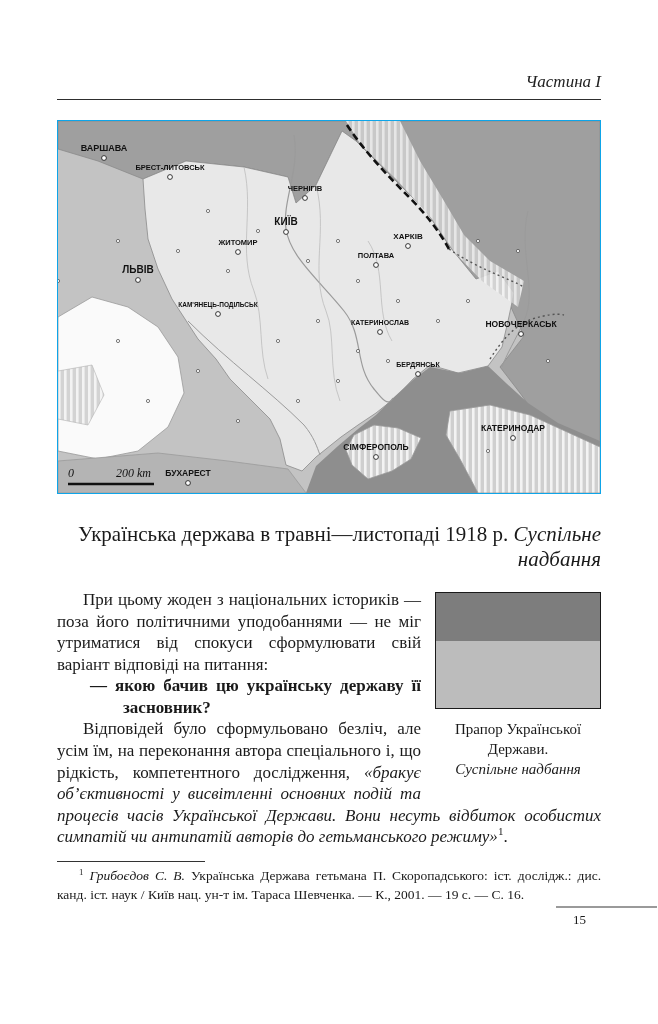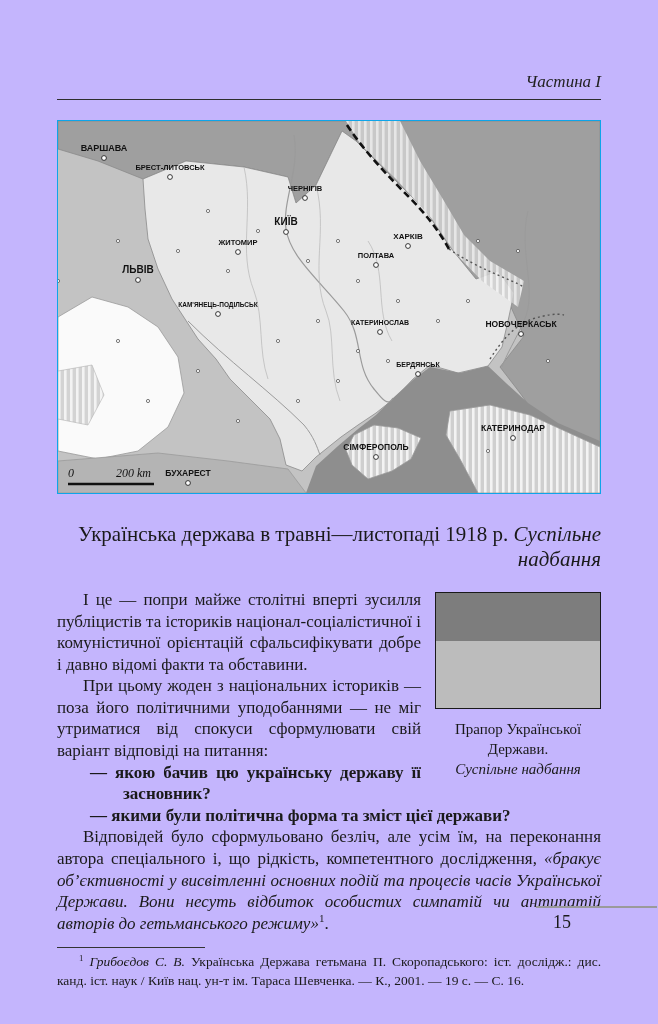--- a/index.html
+++ b/index.html
@@ -1,18 +1,18 @@
 <!DOCTYPE html>
 <html lang="uk"><head>
 <meta charset="utf-8">
 <style>
   * { margin:0; padding:0; box-sizing:border-box; }
   html,body { background:#e9e9e9; }
   .page {
-    width:658px; height:1024px; margin:0 auto; background:#c4b5fd;
+    width:658px; height:1024px; margin:0 auto; background:#ffffff;
     position:relative; overflow:hidden; color:#1a1a1a;
     font-family:"Liberation Serif","DejaVu Serif",serif;
   }
   .content { margin:0 57px; }
 
   
   .running-head {
     padding-top:72px; padding-bottom:7px;
     border-bottom:1.5px solid #2e2e2e;
     text-align:right; font-style:italic; font-size:17px; color:#222;
@@ -40,23 +40,23 @@
 
   
   .footnote-block { margin-top:13px;font-family:Liberation Serif, serif; }
   .footnote-rule { width:148px; border-top:1.3px solid #333; margin-bottom:5px; }
   .footnote { font-size:13.5px; line-height:1.38; text-align:justify; text-indent:22px; }
   .footnote .au { font-style:italic; }
   sup { font-size:0.65em; vertical-align:super; line-height:0; }
 
   
   .page-footer {
-    position:absolute; top:906px; left:536px; right:1px;
+    position:absolute; top:906px; left:556px; right:1px;
     border-top:2.5px solid #9a9a9a; padding-top:4px;
-    font-size:18px; text-align:left;
+    font-size:13px; text-align:left;
   }
   .page-footer span { padding-left:17px; }
 
   
   .city-lbl { font-family:"Liberation Sans","DejaVu Sans",sans-serif; font-weight:bold; fill:#111; }
 </style>
 </head>
 <body>
 
 <div class="page">
@@ -183,24 +183,22 @@
           <div class="flag-top" id="flag-top" style="background: rgb(125, 125, 125);"></div>
           <div class="flag-bottom" id="flag-bottom" style="background: rgb(188, 188, 188);"></div>
         </div>
         <figcaption class="flag-caption">
           <span>Прапор Української</span><br>
           <span>Держави.</span><br>
           <span class="pd">Суспільне надбання</span>
         </figcaption>
       </figure>
 
-      <p>І це — попри майже столітні вперті зусилля публіцистів та істориків націонал-соціалістичної і комуністичної орієнтацій сфальсифікувати добре і давно відомі факти та обставини.</p>
       <p>При цьому жоден з національних істориків — поза його політичними уподобаннями — не міг утриматися від спокуси сформулювати свій варіант відповіді на питання:</p>
       <div class="question">— якою бачив цю українську державу її засновник?</div>
-      <div class="question">— якими були політична форма та зміст цієї держави?</div>
       <p><span>Відповідей було сформульовано безліч, але усім їм, на переконання автора спеціального і, що рідкість, компетентного дослідження, </span><span class="it">«бракує об’єктивності у висвітленні основних подій та процесів часів Української Держави. Вони несуть відбиток особистих симпатій чи антипатій авторів до гетьманського режиму»</span><sup>1</sup><span>.</span></p>
     </div>
 
     <div class="footnote-block">
       <div class="footnote-rule"></div>
       <div class="footnote">
         <sup>1</sup>
         <span class="au">Грибоєдов С. В.</span><span> Українська Держава гетьмана П. Скоропадського: іст. дослідж.: дис. канд. іст. наук / Київ нац. ун-т ім. Тараса Шевченка. — К., 2001. — 19 с. — С. 16.</span>
       </div>
     </div>

